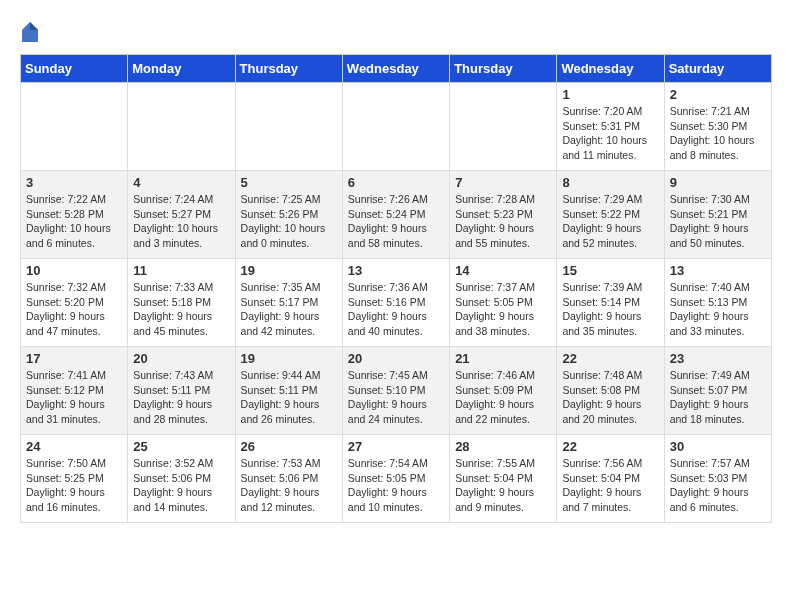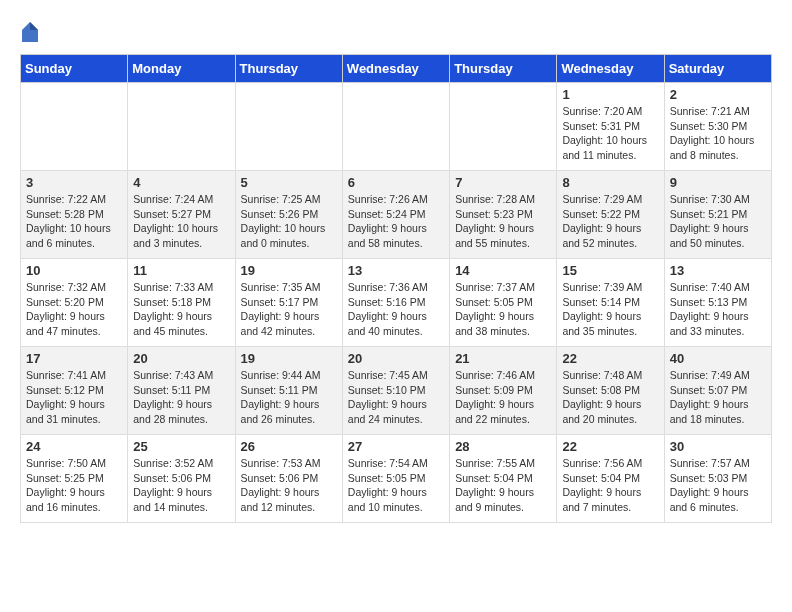--- a/index.html
+++ b/index.html
@@ -264,21 +264,21 @@
 Sunset: 5:09 PM
 Daylight: 9 hours and 22 minutes.</div>
         </td>
         <td>
           <span class="day-num">22</span>
           <div class="day-info">Sunrise: 7:48 AM
 Sunset: 5:08 PM
 Daylight: 9 hours and 20 minutes.</div>
         </td>
         <td>
-          <span class="day-num">40</span>
+          <span class="day-num">23</span>
           <div class="day-info">Sunrise: 7:49 AM
 Sunset: 5:07 PM
 Daylight: 9 hours and 18 minutes.</div>
         </td>
       </tr>
       <tr>
         <td>
           <span class="day-num">24</span>
           <div class="day-info">Sunrise: 7:50 AM
 Sunset: 5:25 PM

